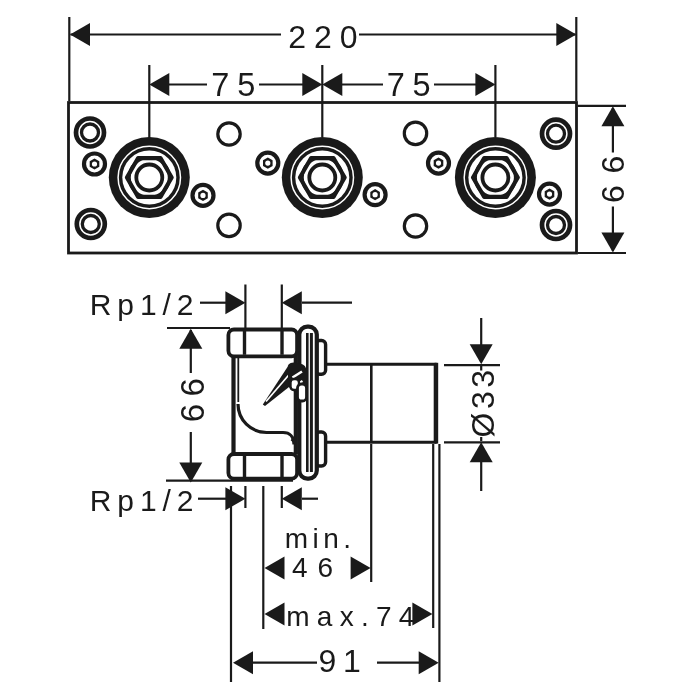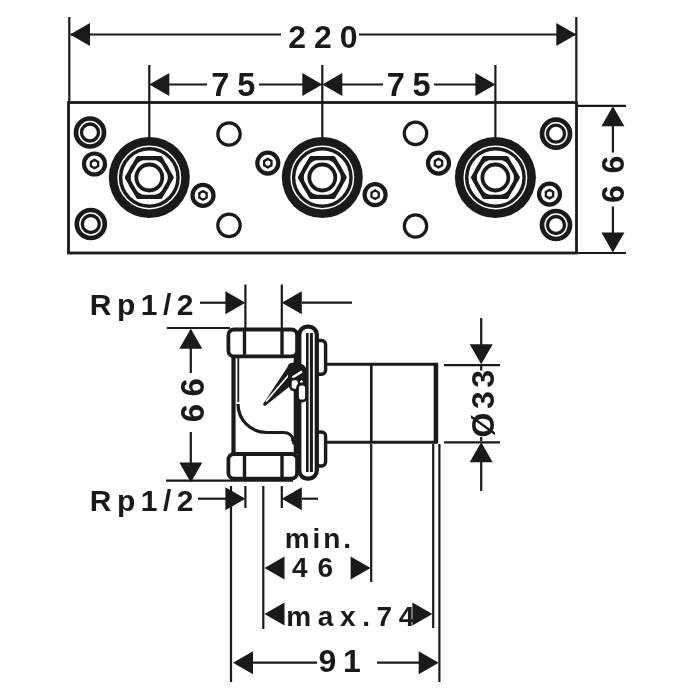--- a/index.html
+++ b/index.html
@@ -1,16 +1,16 @@
 <!DOCTYPE html>
 <html><head>
 <meta charset="utf-8">
 <style>
   html,body{margin:0;padding:0;background:#ffffff;}
-  #c{width:568px;height:700px;position:relative;font-weight:bold;}
+  #c{width:568px;height:700px;position:relative;}
   svg{display:block;}
   text{font-family:"Liberation Sans",sans-serif;}
 </style>
 </head>
 <body>
 <div id="c">
 <svg width="700" height="700" viewBox="0 0 700 700">
 <rect x="0" y="0" width="700" height="700" fill="#ffffff"></rect>
 <g stroke="#1a1a1a" fill="none" stroke-width="2.2">
 <rect x="68.5" y="102.5" width="508" height="150.5" stroke-width="2.8" fill="#fff"></rect>

